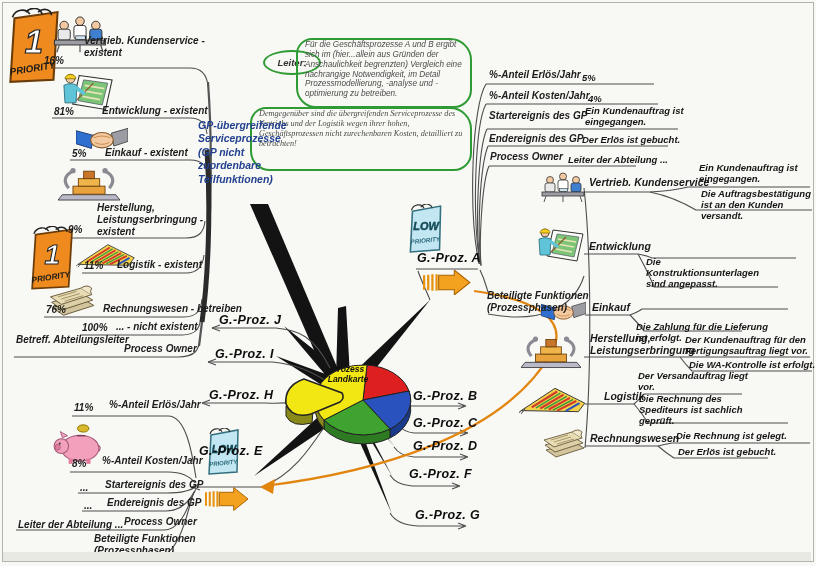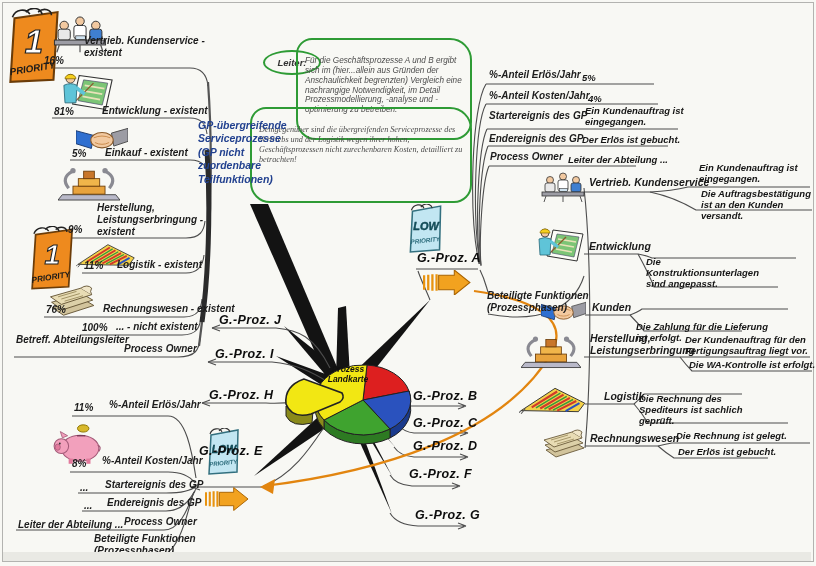--- a/index.html
+++ b/index.html
@@ -17,21 +17,21 @@
   .ev{position:absolute;font:italic 700 9.5px/1.14 "Liberation Sans",sans-serif;color:#151515;white-space:pre-line;}
   .fn{position:absolute;font:italic 600 10.5px/1.12 "Liberation Sans",sans-serif;color:#1a1a1a;white-space:pre-line;}
   #maintopic{position:absolute;left:198px;top:119px;width:102px;
      font:italic 700 10.5px/1.28 "Liberation Sans",sans-serif;color:#22418f;white-space:pre-line;}
   #pietitle{position:absolute;left:317px;top:365px;width:62px;text-align:center;
      font:italic 700 8.5px/1.15 "Liberation Sans",sans-serif;color:#111;white-space:pre-line;}
   .legend-oval{position:absolute;left:263px;top:50px;width:54px;height:21px;border:2px solid #2e9b35;
      border-radius:50%;display:flex;align-items:center;justify-content:center;
      font:italic 600 9.5px "Liberation Sans",sans-serif;color:#333;background:#f8f8f4;}
   .bubble{position:absolute;border:2px solid #2e9b35;border-radius:16px 22px 18px 20px;
-     padding:16px 7px;font:italic 500 8.2px/1.2 "Liberation Sans",sans-serif;color:#4c4c4c;background:transparent;}
+     padding:0 7px;font:italic 500 8.2px/1.2 "Liberation Sans",sans-serif;color:#4c4c4c;background:transparent;}
   #bubble1{left:296px;top:38px;width:158px;height:66px;}
   #bubble2{left:250px;top:107px;width:204px;height:60px;font-family:Liberation Serif, serif;}
 </style>
 </head>
 <body>
 
 <div id="canvas">
   <div id="frame"></div>
 
   <svg class="wire" width="816" height="566" viewBox="0 0 816 566">
@@ -273,21 +273,21 @@
   <div class="t nw" style="left:102px;top:105px">Entwicklung - existent</div>
   <div class="val" style="left:72px;top:148px">5%</div>
   <div class="t nw" style="left:105px;top:147px">Einkauf - existent</div>
   <div class="val" style="left:68px;top:224px">9%</div>
   <div class="t" style="left:97px;top:202px">Herstellung,
 Leistungserbringung -
 existent</div>
   <div class="val" style="left:84px;top:260px">11%</div>
   <div class="t nw" style="left:117px;top:259px">Logistik - existent</div>
   <div class="val" style="left:46px;top:304px">76%</div>
-  <div class="t nw" style="left:103px;top:303px">Rechnungswesen - existent</div>
+  <div class="t nw" style="left:103px;top:303px">Rechnungswesen - betreiben</div>
   <div class="val" style="left:82px;top:322px">100%</div>
   <div class="t nw" style="left:116px;top:321px">... - nicht existent</div>
   <div class="val" style="left:16px;top:334px">Betreff. Abteilungsleiter</div>
   <div class="t nw" style="left:124px;top:343px">Process Owner</div>
 
   <div class="node" style="left:219px;top:314px">G.-Proz. J</div>
   <div class="node" style="left:215px;top:348px">G.-Proz. I</div>
   <div class="node" style="left:209px;top:389px">G.-Proz. H</div>
   <div class="node" style="left:199px;top:445px">G.-Proz. E</div>
 
@@ -322,26 +322,27 @@
   <div class="t nw" style="left:490px;top:151px">Process Owner</div>
   <div class="ev nw" style="left:568px;top:155px">Leiter der Abteilung ...</div>
   <div class="t" style="left:487px;top:290px;width:104px">Beteiligte Funktionen
 (Prozessphasen)</div>
 
   <div class="fn nw" style="left:589px;top:177px">Vertrieb. Kundenservice</div>
   <div class="ev" style="left:699px;top:163px;width:116px">Ein Kundenauftrag ist eingegangen.</div>
   <div class="ev" style="left:701px;top:189px;width:120px">Die Auftragsbestätigung ist an den Kunden versandt.</div>
   <div class="fn nw" style="left:589px;top:241px">Entwicklung</div>
   <div class="ev" style="left:646px;top:257px;width:128px">Die Konstruktionsunterlagen sind angepasst.</div>
-  <div class="fn nw" style="left:592px;top:302px">Kunden</div>
+  <div class="fn nw" style="left:592px;top:302px">Einkauf</div>
   <div class="ev" style="left:636px;top:322px;width:136px">Die Zahlung für die Lieferung ist erfolgt.</div>
   <div class="fn" style="left:590px;top:333px;width:110px">Herstellung,
 Leistungserbringung</div>
   <div class="ev" style="left:685px;top:335px;width:148px">Der Kundenauftrag für den Fertigungsauftrag liegt vor.</div>
   <div class="ev nw" style="left:689px;top:360px">Die WA-Kontrolle ist erfolgt.</div>
   <div class="fn nw" style="left:604px;top:391px">Logistik</div>
+  <div class="ev" style="left:638px;top:371px;width:122px">Der Versandauftrag liegt vor.</div>
   <div class="ev" style="left:639px;top:394px;width:126px">Die Rechnung des Spediteurs ist sachlich geprüft.</div>
   <div class="fn nw" style="left:590px;top:433px">Rechnungswesen</div>
   <div class="ev nw" style="left:676px;top:431px">Die Rechnung ist gelegt.</div>
   <div class="ev nw" style="left:678px;top:447px">Der Erlös ist gebucht.</div>
 
   <div id="bottomstrip"></div>
 </div>
 
 </body></html>

